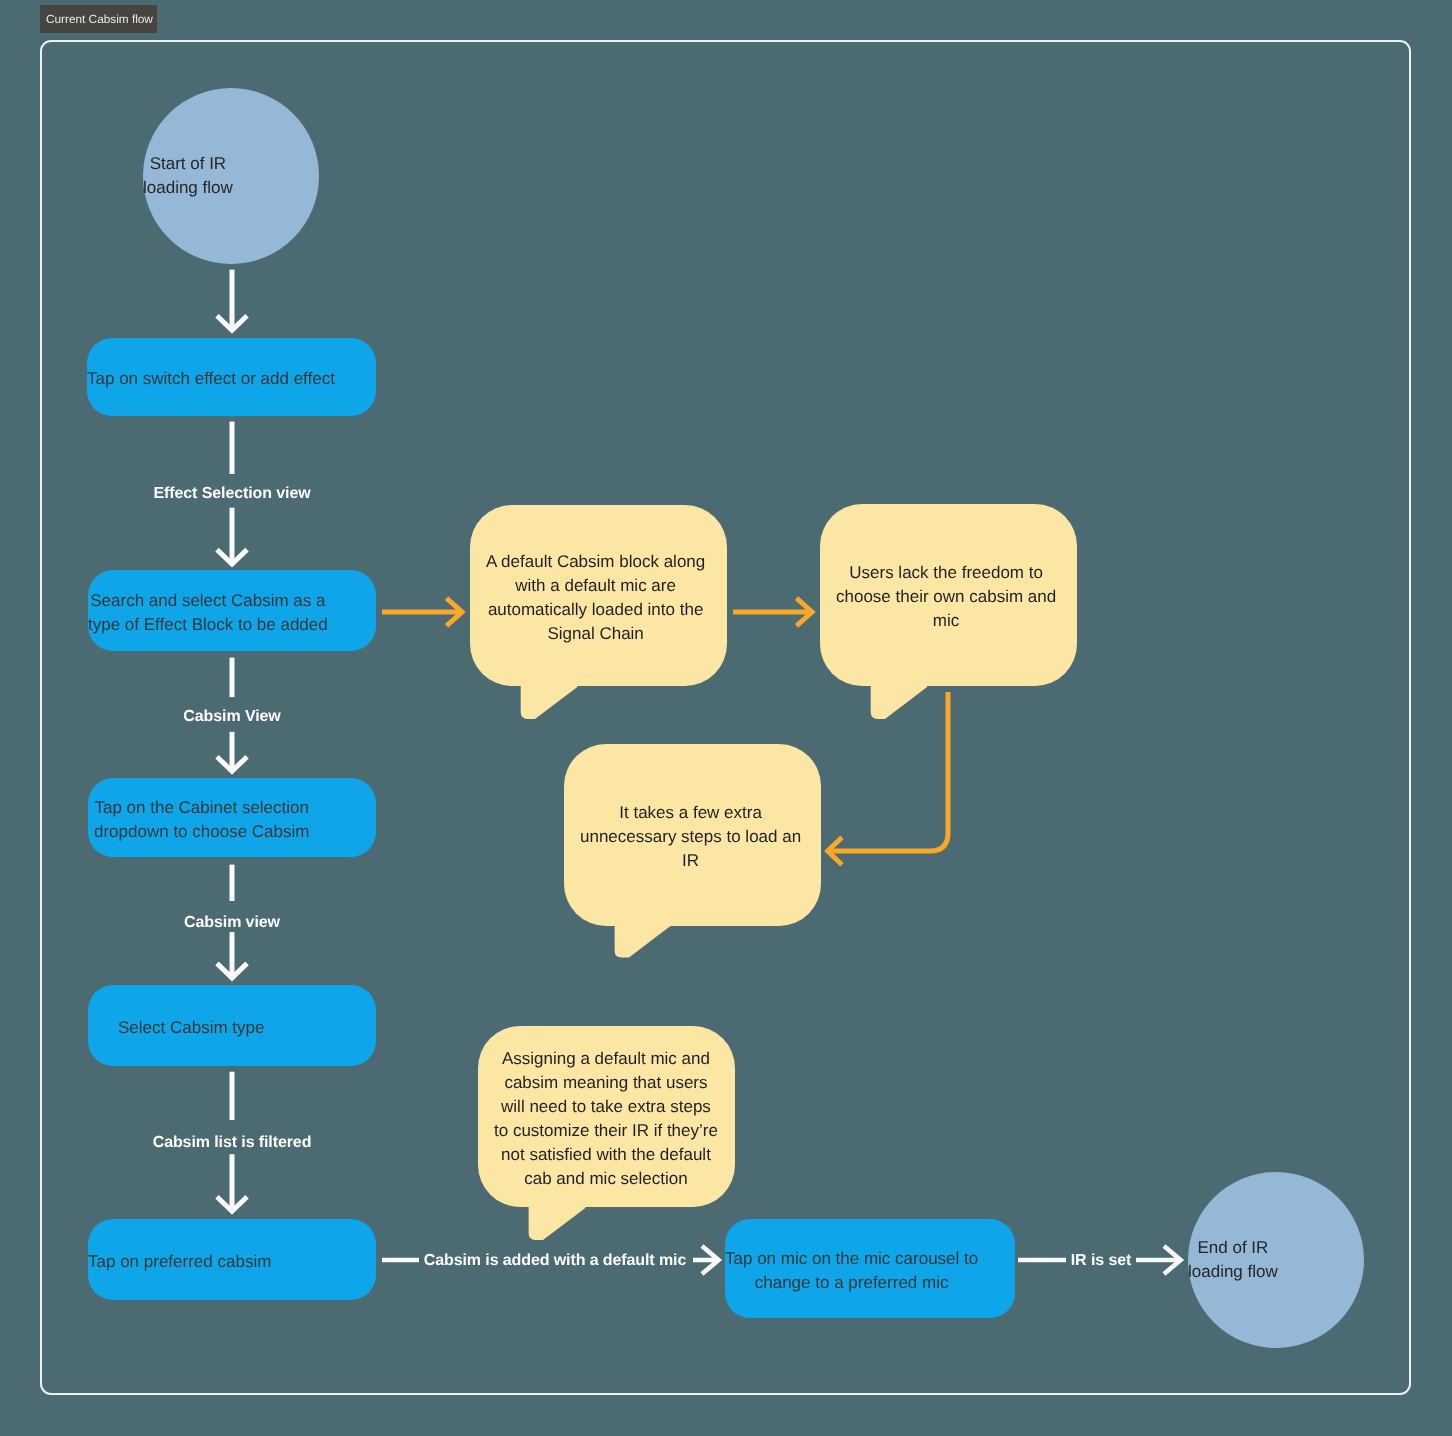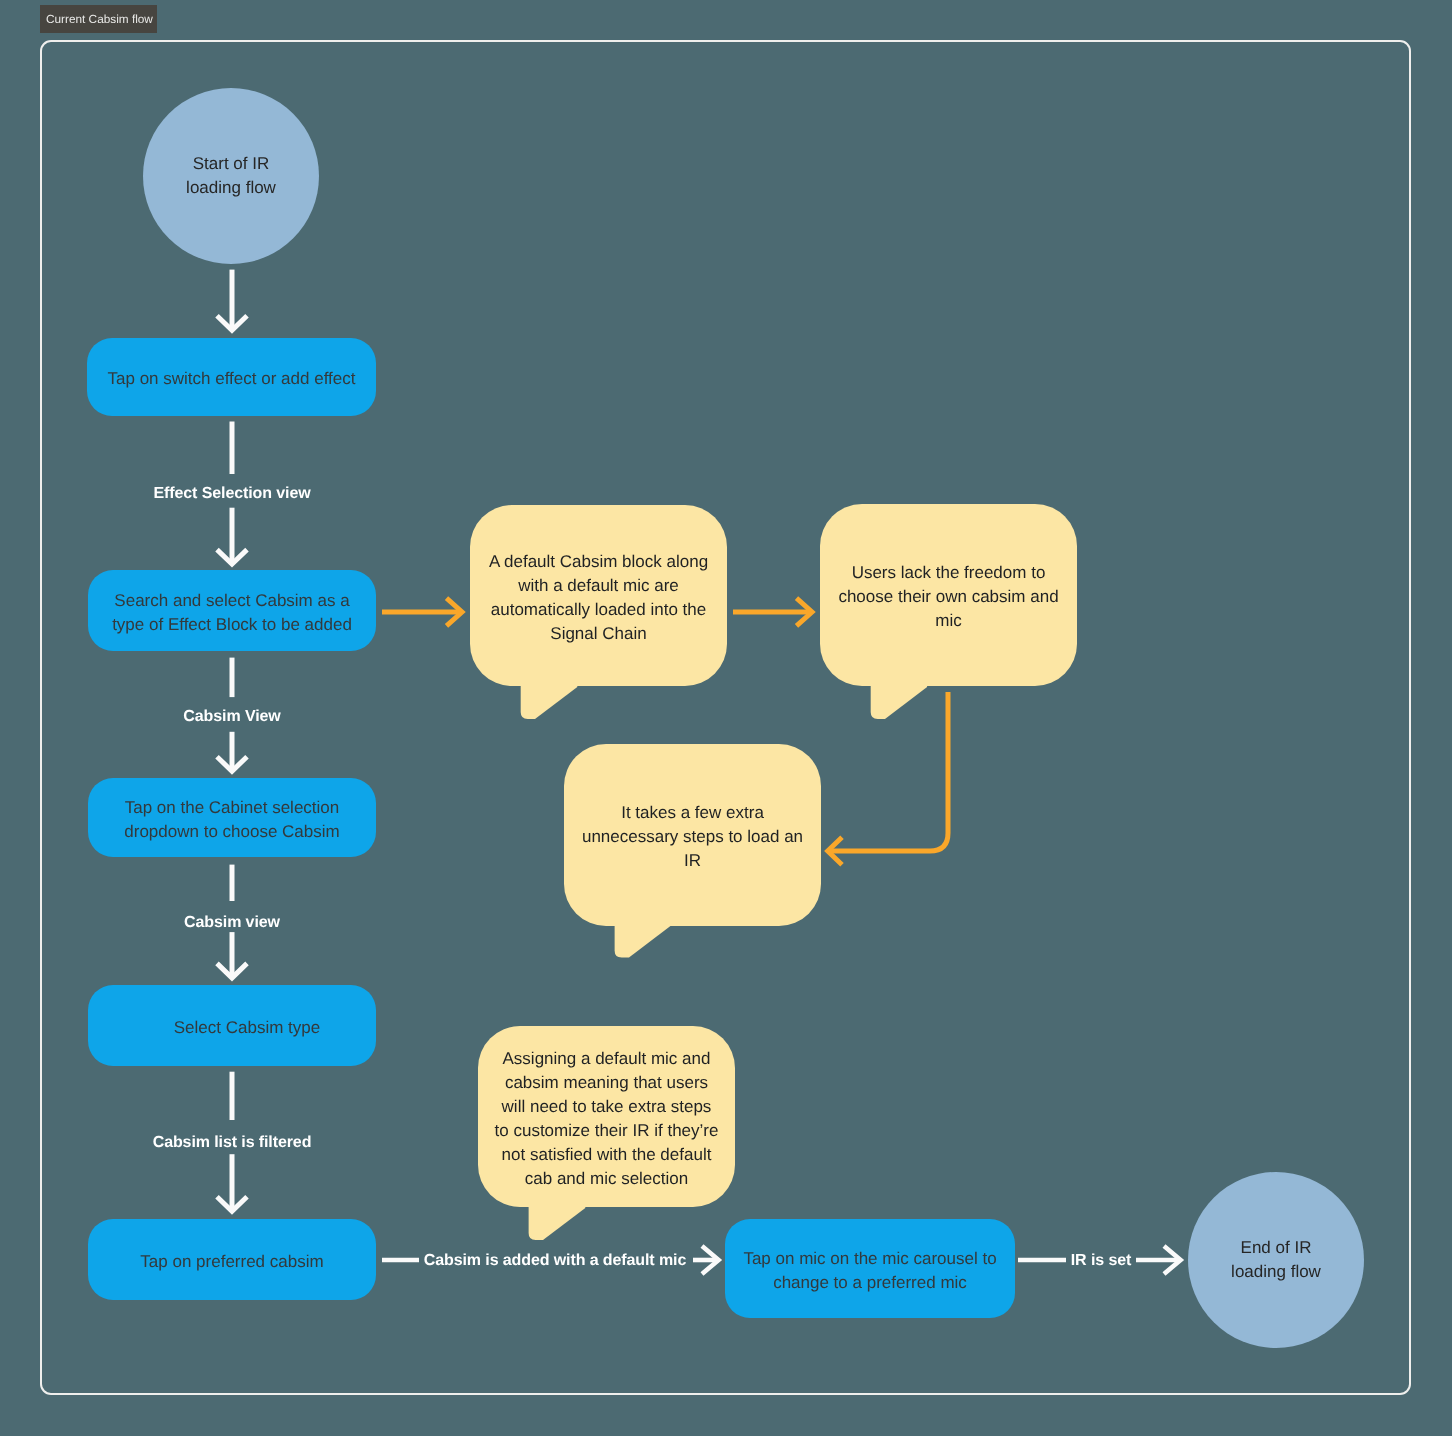--- a/index.html
+++ b/index.html
@@ -19,21 +19,21 @@
   }
   #titletag{
     position:absolute;left:40px;top:5px;width:117px;height:28px;
     background:#474540;color:#E9E9E7;
     font-size:11.8px;line-height:28px;text-align:left;padding-left:6px;
     box-sizing:border-box;white-space:nowrap;
   }
 
   svg#wires{position:absolute;left:0;top:0;width:1452px;height:1436px;pointer-events:none;}
 
-  .node{position:absolute;box-sizing:border-box;display:flex;align-items:center;justify-content:center;text-align:center;}
+  .node{position:absolute;box-sizing:border-box;display:flex;align-items:center;text-align:center;}
   .term{border-radius:50%;background:#94B8D6;color:#262626;font-size:17px;line-height:24px;}
   .proc{background:#0ea5e9;border-radius:25px;color:#33393C;font-size:17px;line-height:24px;}
   .proc > div{transform:translateY(1.5px);}
   .callout{background:#FCE6A4;color:#1f2123;font-size:17px;line-height:24px;}
   .callout .body{position:relative;z-index:2;padding:0 16px;transform:translateY(1.5px);}
 
   .elabel{
     position:absolute;color:#FFFFFF;font-size:16px;font-weight:bold;
     white-space:nowrap;letter-spacing:-0.1px;
     transform:translate(-50%,-50%);
@@ -111,21 +111,21 @@
     </div>
   </div>
 
   <div class="node proc" style="left:88px;top:570px;width:288px;height:81px;">
     <div>
       <div>Search and select Cabsim as a</div>
         <div>type of Effect Block to be added</div>
     </div>
   </div>
 
-  <div class="node proc" style="left:88px;top:778px;width:288px;height:79px;">
+  <div class="node proc" style="left:88px;top:778px;width:288px;height:79px;padding-left:6px;">
     <div>
       <div>Tap on the Cabinet selection</div>
         <div>dropdown to choose Cabsim</div>
     </div>
   </div>
 
   <div class="node proc" style="left:88px;top:985px;width:288px;height:81px;padding-left:30px;">
     <div>
       <div>Select Cabsim type</div>
     </div>

